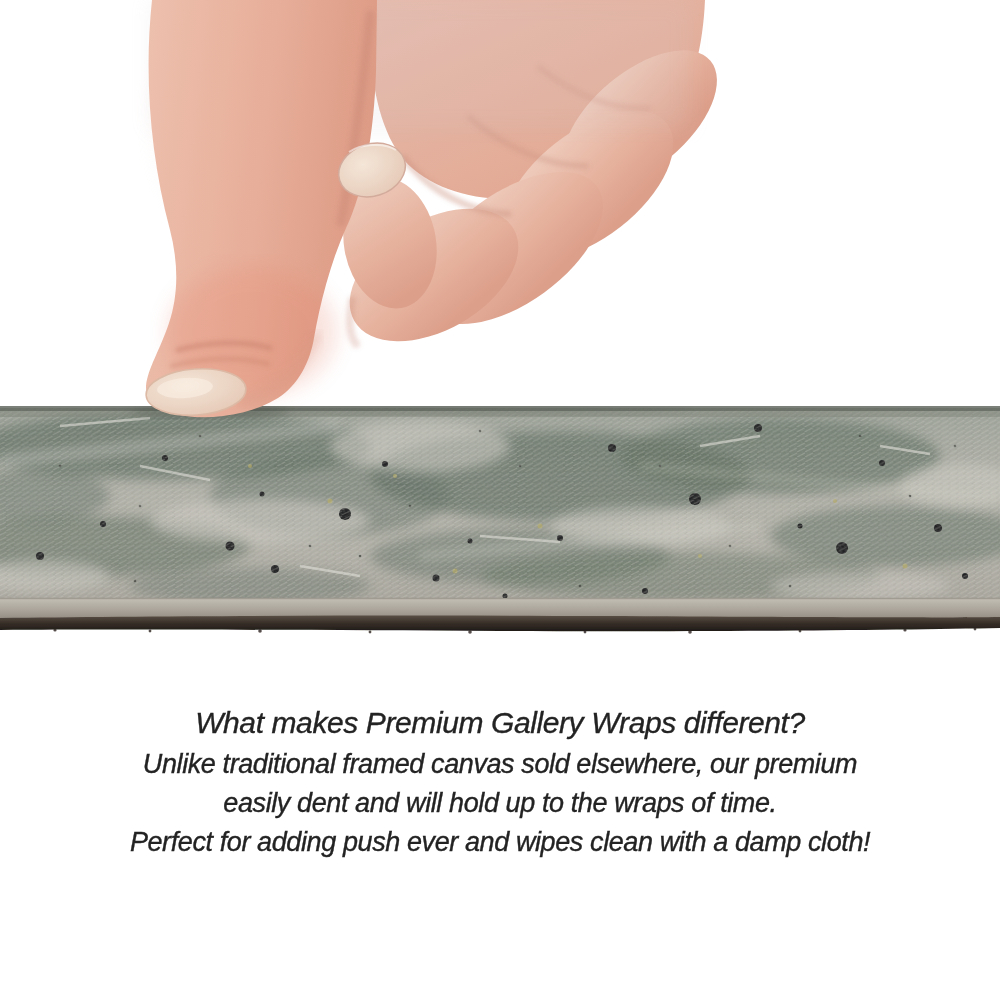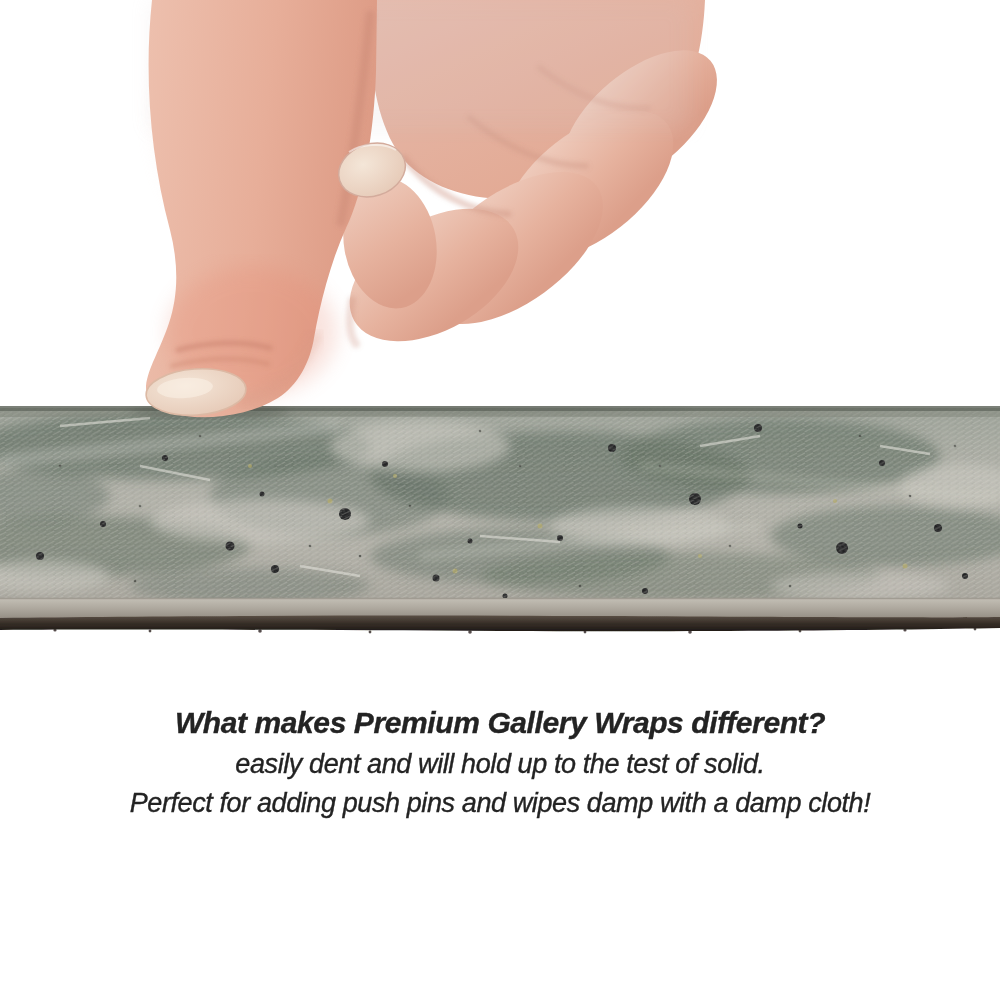--- a/index.html
+++ b/index.html
@@ -17,21 +17,21 @@
     text-align:center;
     font-style:italic;
     color:#232323;
     letter-spacing:-0.4px;
     -webkit-text-stroke:0.35px #232323;
   }
   .copy h1{
     margin:0;
     font-size:30px;
     line-height:44px;
-    font-weight:700;
+    font-weight:400;
     white-space:nowrap;
   }
   .copy p{
     margin:0;
     font-size:27px;
     line-height:39px;
     font-weight:400;
     white-space:nowrap;
   }
 </style>
@@ -270,17 +270,18 @@
     </g>
 
     <g>
       <ellipse cx="372" cy="170" rx="34" ry="26" transform="rotate(-18 372 170)" fill="url(#gNail)" stroke="#d3ab9c" stroke-width="1.5"></ellipse>
       <path d="M349,152 C360,144 384,142 396,150" stroke="#ffffff" stroke-width="2" opacity="0.5" fill="none"></path>
     </g>
   </svg>
 
   <div class="copy">
     <h1>What makes Premium Gallery Wraps different?</h1>
-    <p>easily dent and will hold up to the test of solid.</p>
-    <p>Perfect for adding push pins and wipes damp with a damp cloth!</p>
+    <p>Unlike traditional framed canvas sold elsewhere, our premium</p>
+    <p>easily dent and will hold up to the wraps of time.</p>
+    <p>Perfect for adding push ever and wipes clean with a damp cloth!</p>
   </div>
 
 </div>
 
 </body></html>

